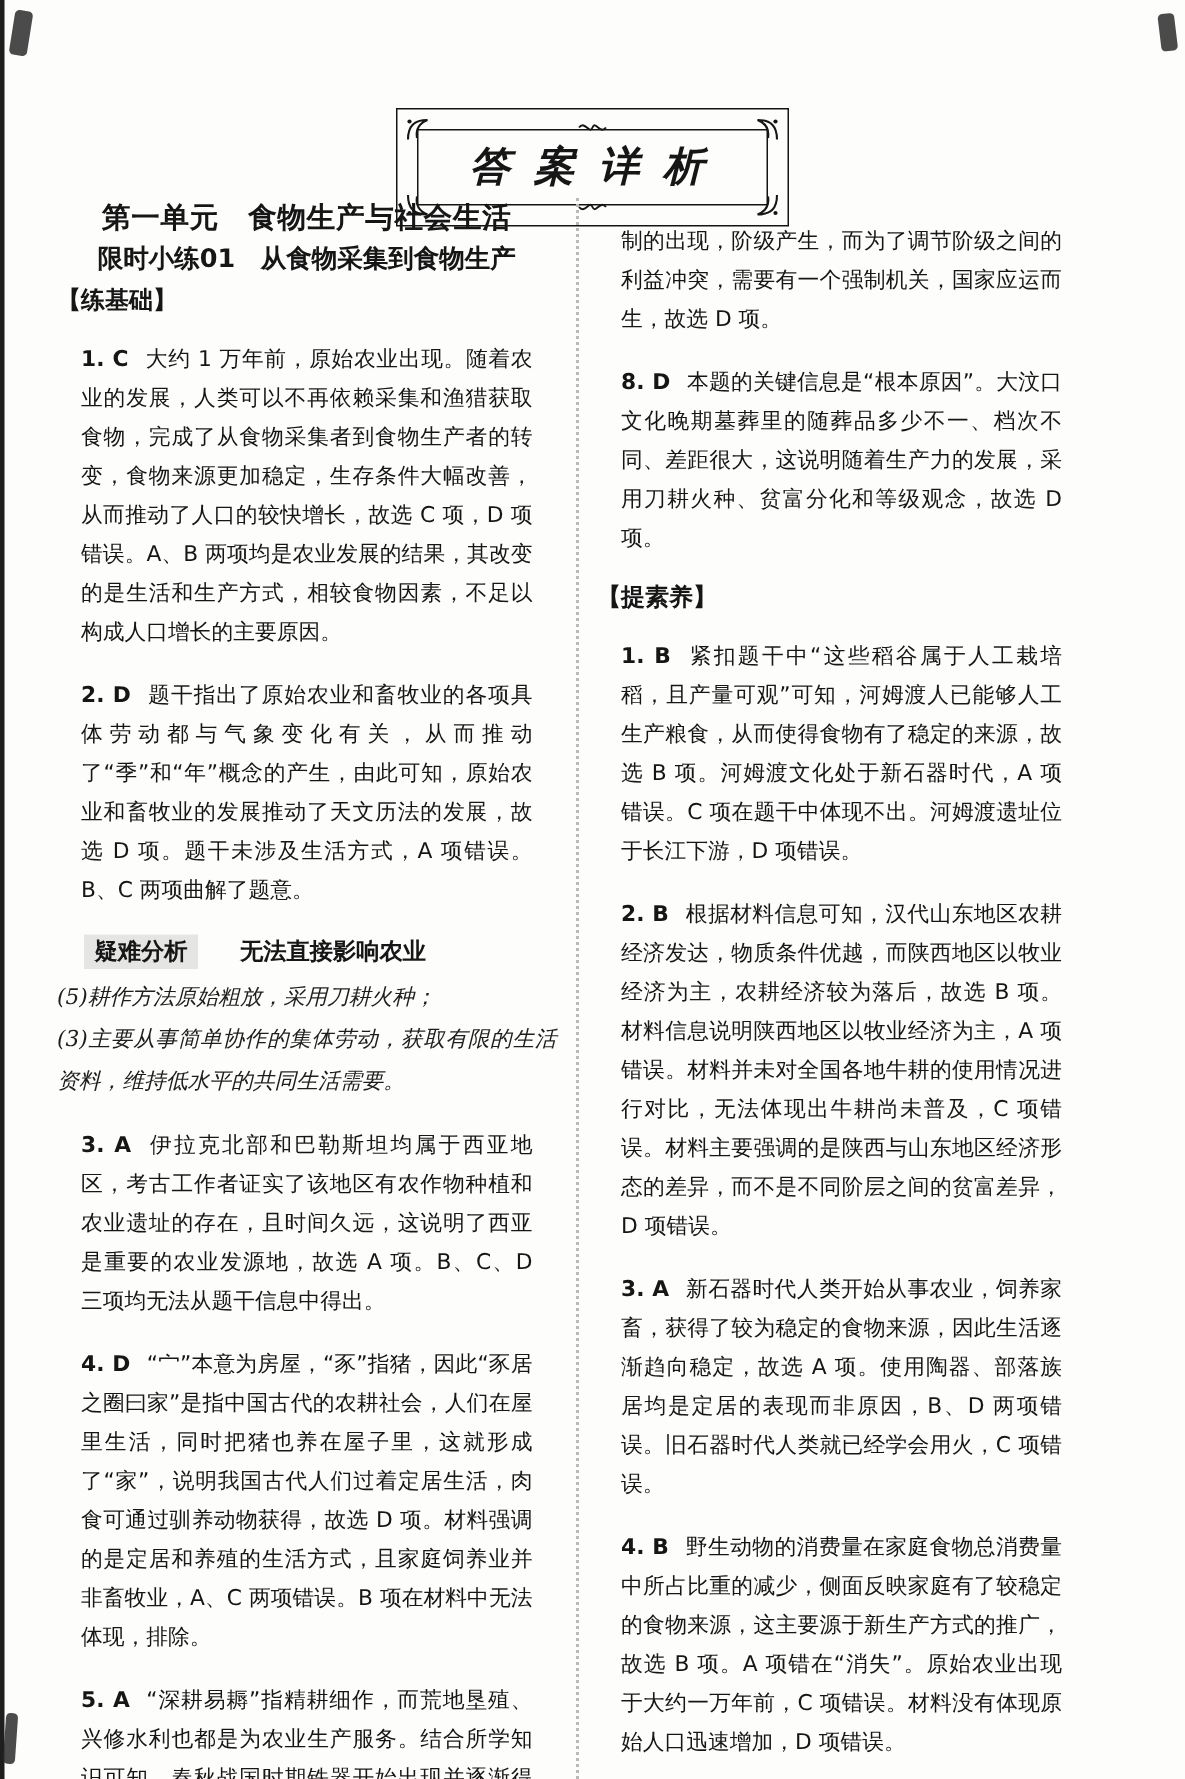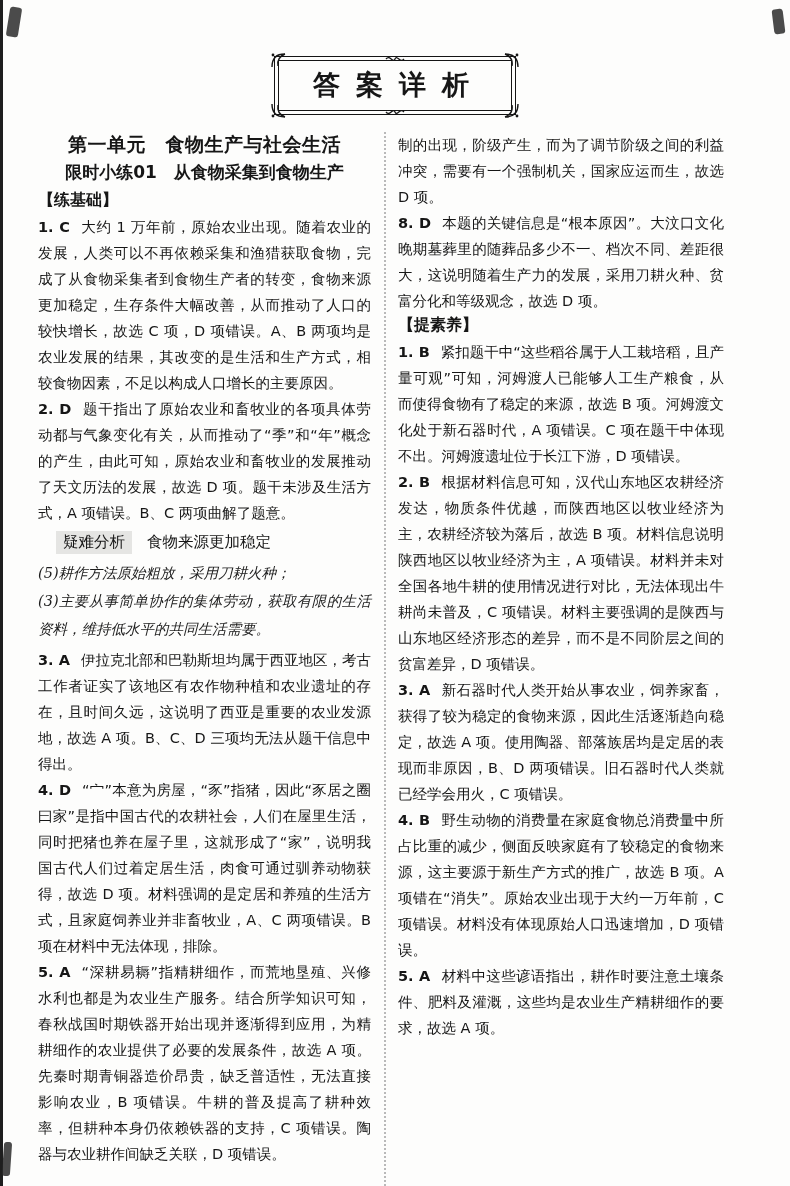--- a/index.html
+++ b/index.html
@@ -13,22 +13,22 @@
     overflow:hidden;color:#161616;
   }
   
   .edge-line{position:absolute;left:0;top:0;width:3px;height:100%;background:#1e1e1e;}
   .mark{position:absolute;background:#2b2b2b;border-radius:3px;opacity:.85;}
   .mark-tl{left:8px;top:7px;width:12px;height:30px;transform:rotate(9deg);}
   .mark-tr{right:6px;top:9px;width:11px;height:25px;transform:rotate(-7deg);}
   .mark-bl{left:3px;bottom:10px;width:8px;height:34px;transform:rotate(4deg);}
   
   .title-box{
-    position:absolute;left:50%;top:56px;transform:translateX(-50%);
-    border:1.5px solid #141414;padding:3px;
+    position:absolute;left:50%;top:72px;transform:translateX(-50%);
+    border:1.5px solid #141414;padding:13px;font-style:italic;
   }
   .title-inner{
     border:1.5px solid #141414;padding:6px 26px 7px 34px;position:relative;
   }
   .page-title{
     margin:0;font-size:27px;font-weight:bold;letter-spacing:16px;
     font-family:"DejaVu Serif","Liberation Serif",serif;white-space:nowrap;
   }
   .orn{position:absolute;width:18px;height:18px;}
   .orn svg{display:block;width:100%;height:100%;}
@@ -42,24 +42,24 @@
   .columns{
     position:absolute;left:38px;top:132px;width:686px;height:1054px;
     display:flex;overflow:hidden;
   }
   .col{box-sizing:border-box;}
   .col-left{width:348px;padding-right:13px;border-right:2px dotted #b9b9b9;}
   .col-right{width:338px;padding-left:12px;}
   .unit-title{margin:0 0 3px;font-size:19px;font-weight:bold;text-align:center;letter-spacing:.5px;}
   .lesson-title{margin:0 0 6px;font-size:17px;font-weight:bold;text-align:center;}
   .section-head{margin:1px 0 3px;font-size:16px;font-weight:bold;}
-  .ans{margin:0;font-size:14.5px;line-height:26px;text-align:justify;text-justify:inter-ideograph;}
+  .ans{margin:16px;font-size:14.5px;line-height:26px;text-align:justify;text-justify:inter-ideograph;}
   .ans .lab{font-weight:bold;padding-right:11px;white-space:nowrap;}
   .note-box{margin:5px 0 4px;}
-  .note-head{display:flex;align-items:baseline;gap:15px;margin:3px 0 5px;font-size:15.5px;font-weight:normal;padding-left:18px;}
+  .note-head{display:flex;align-items:baseline;gap:28px;margin:3px 0 5px;font-size:15.5px;font-weight:bold;padding-left:18px;}
   .note-label{background:#e5e5e3;padding:1px 7px;}
   .kai{
     margin:0;font-size:14.5px;line-height:28px;text-align:justify;
     font-style:italic;font-family:"DejaVu Serif","Liberation Serif",serif;color:#1d1d1d;
   }
 </style>
 </head>
 <body>
 
 <div class="page">
@@ -114,21 +114,21 @@
       <h2 class="unit-title">第一单元　食物生产与社会生活</h2>
       <h3 class="lesson-title">限时小练01　从食物采集到食物生产</h3>
       <h4 class="section-head">【练基础】</h4>
 
       <p class="ans"><b class="lab">1. C</b><span>大约 1 万年前，原始农业出现。随着农业的发展，人类可以不再依赖采集和渔猎获取食物，完成了从食物采集者到食物生产者的转变，食物来源更加稳定，生存条件大幅改善，从而推动了人口的较快增长，故选 C 项，D 项错误。A、B 两项均是农业发展的结果，其改变的是生活和生产方式，相较食物因素，不足以构成人口增长的主要原因。</span></p>
       <p class="ans"><b class="lab">2. D</b><span>题干指出了原始农业和畜牧业的各项具体劳动都与气象变化有关，从而推动了“季”和“年”概念的产生，由此可知，原始农业和畜牧业的发展推动了天文历法的发展，故选 D 项。题干未涉及生活方式，A 项错误。B、C 两项曲解了题意。</span></p>
 
       <div class="note-box">
         <div class="note-head">
           <span class="note-label">疑难分析</span>
-          <span class="note-title">食物来源更加稳定</span>
+          <span class="note-title">无法直接影响农业</span>
         </div>
         <p class="kai">(5)耕作方法原始粗放，采用刀耕火种；</p>
         <p class="kai">(3)主要从事简单协作的集体劳动，获取有限的生活资料，维持低水平的共同生活需要。</p>
       </div>
 
       <p class="ans"><b class="lab">3. A</b><span>伊拉克北部和巴勒斯坦均属于西亚地区，考古工作者证实了该地区有农作物种植和农业遗址的存在，且时间久远，这说明了西亚是重要的农业发源地，故选 A 项。B、C、D 三项均无法从题干信息中得出。</span></p>
       <p class="ans"><b class="lab">4. D</b><span>“宀”本意为房屋，“豕”指猪，因此“豕居之圈曰家”是指中国古代的农耕社会，人们在屋里生活，同时把猪也养在屋子里，这就形成了“家”，说明我国古代人们过着定居生活，肉食可通过驯养动物获得，故选 D 项。材料强调的是定居和养殖的生活方式，且家庭饲养业并非畜牧业，A、C 两项错误。B 项在材料中无法体现，排除。</span></p>
       <p class="ans"><b class="lab">5. A</b><span>“深耕易耨”指精耕细作，而荒地垦殖、兴修水利也都是为农业生产服务。结合所学知识可知，春秋战国时期铁器开始出现并逐渐得到应用，为精耕细作的农业提供了必要的发展条件，故选 A 项。先秦时期青铜器造价昂贵，缺乏普适性，无法直接影响农业，B 项错误。牛耕的普及提高了耕种效率，但耕种本身仍依赖铁器的支持，C 项错误。陶器与农业耕作间缺乏关联，D 项错误。</span></p>
 
     </div>

